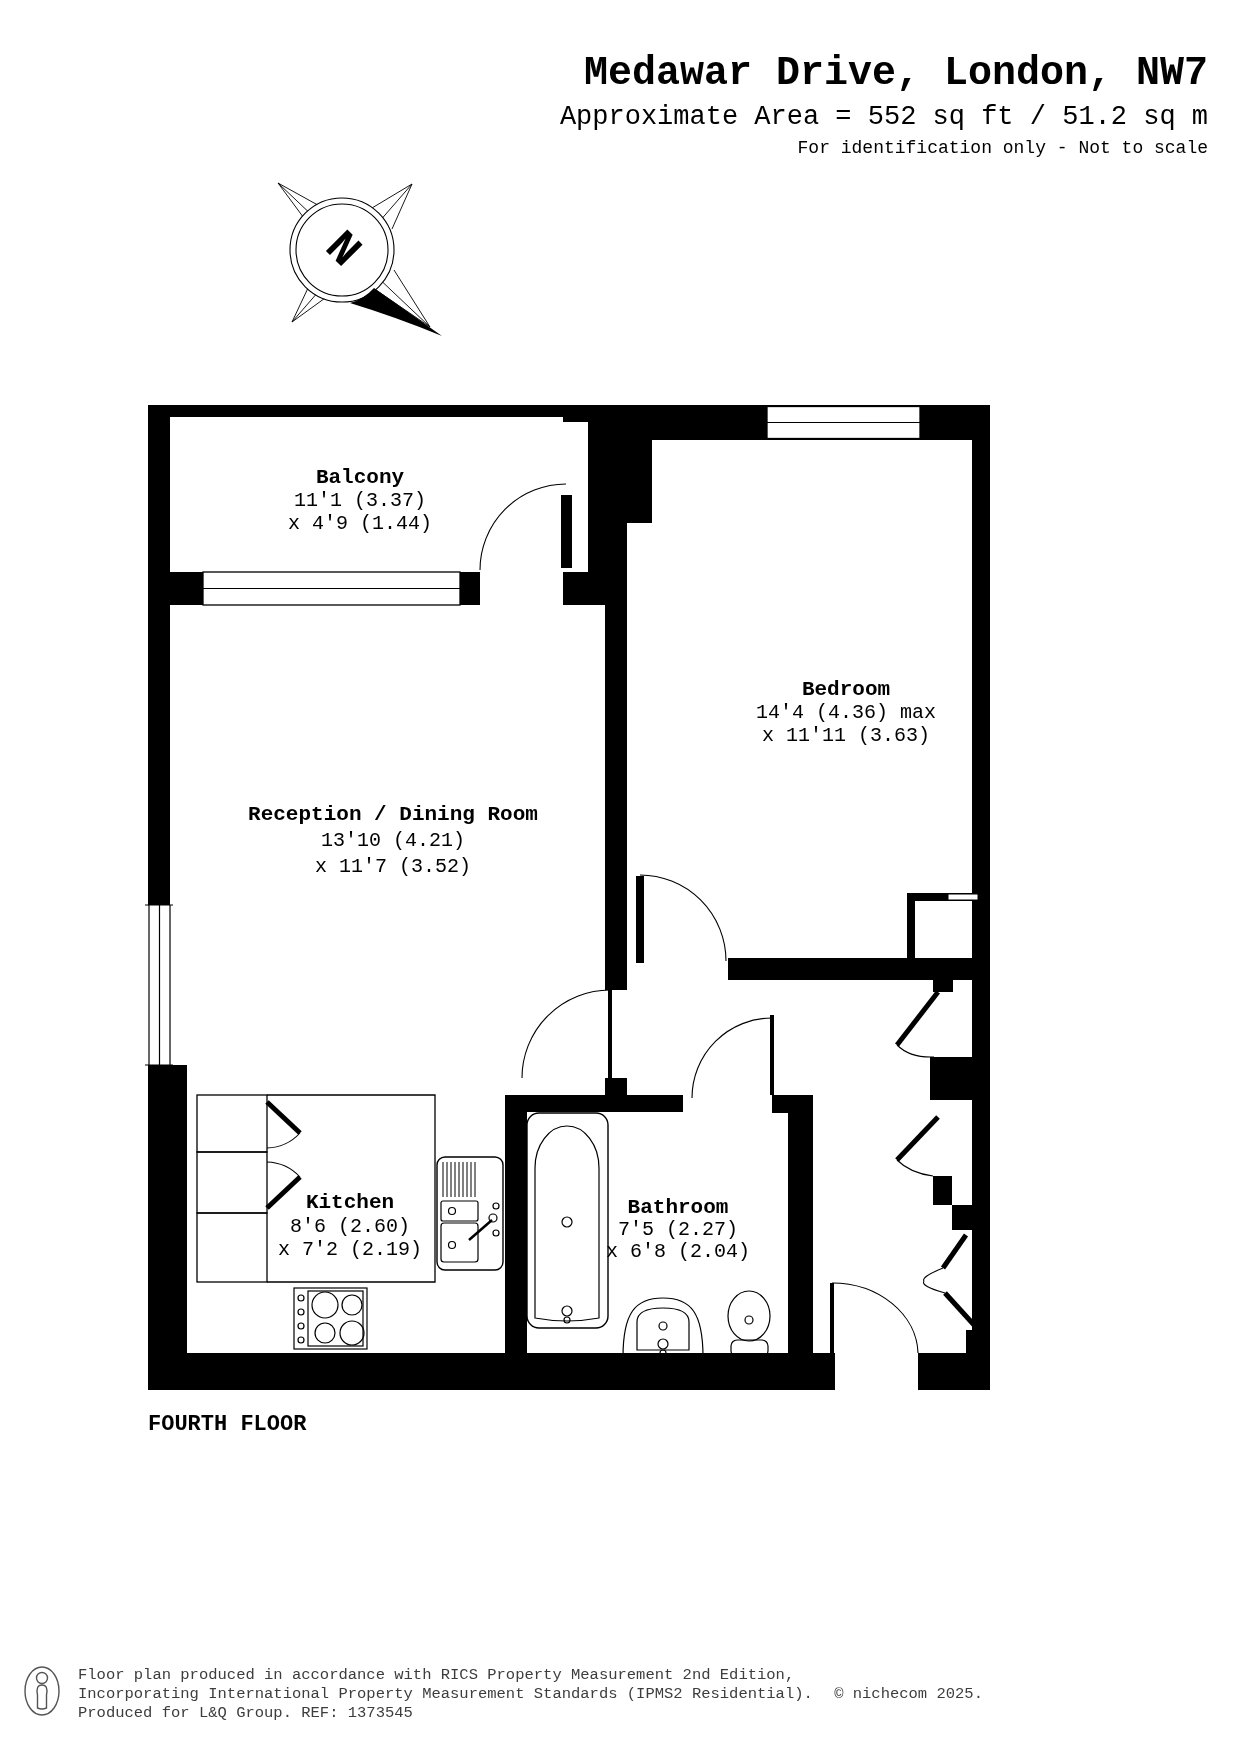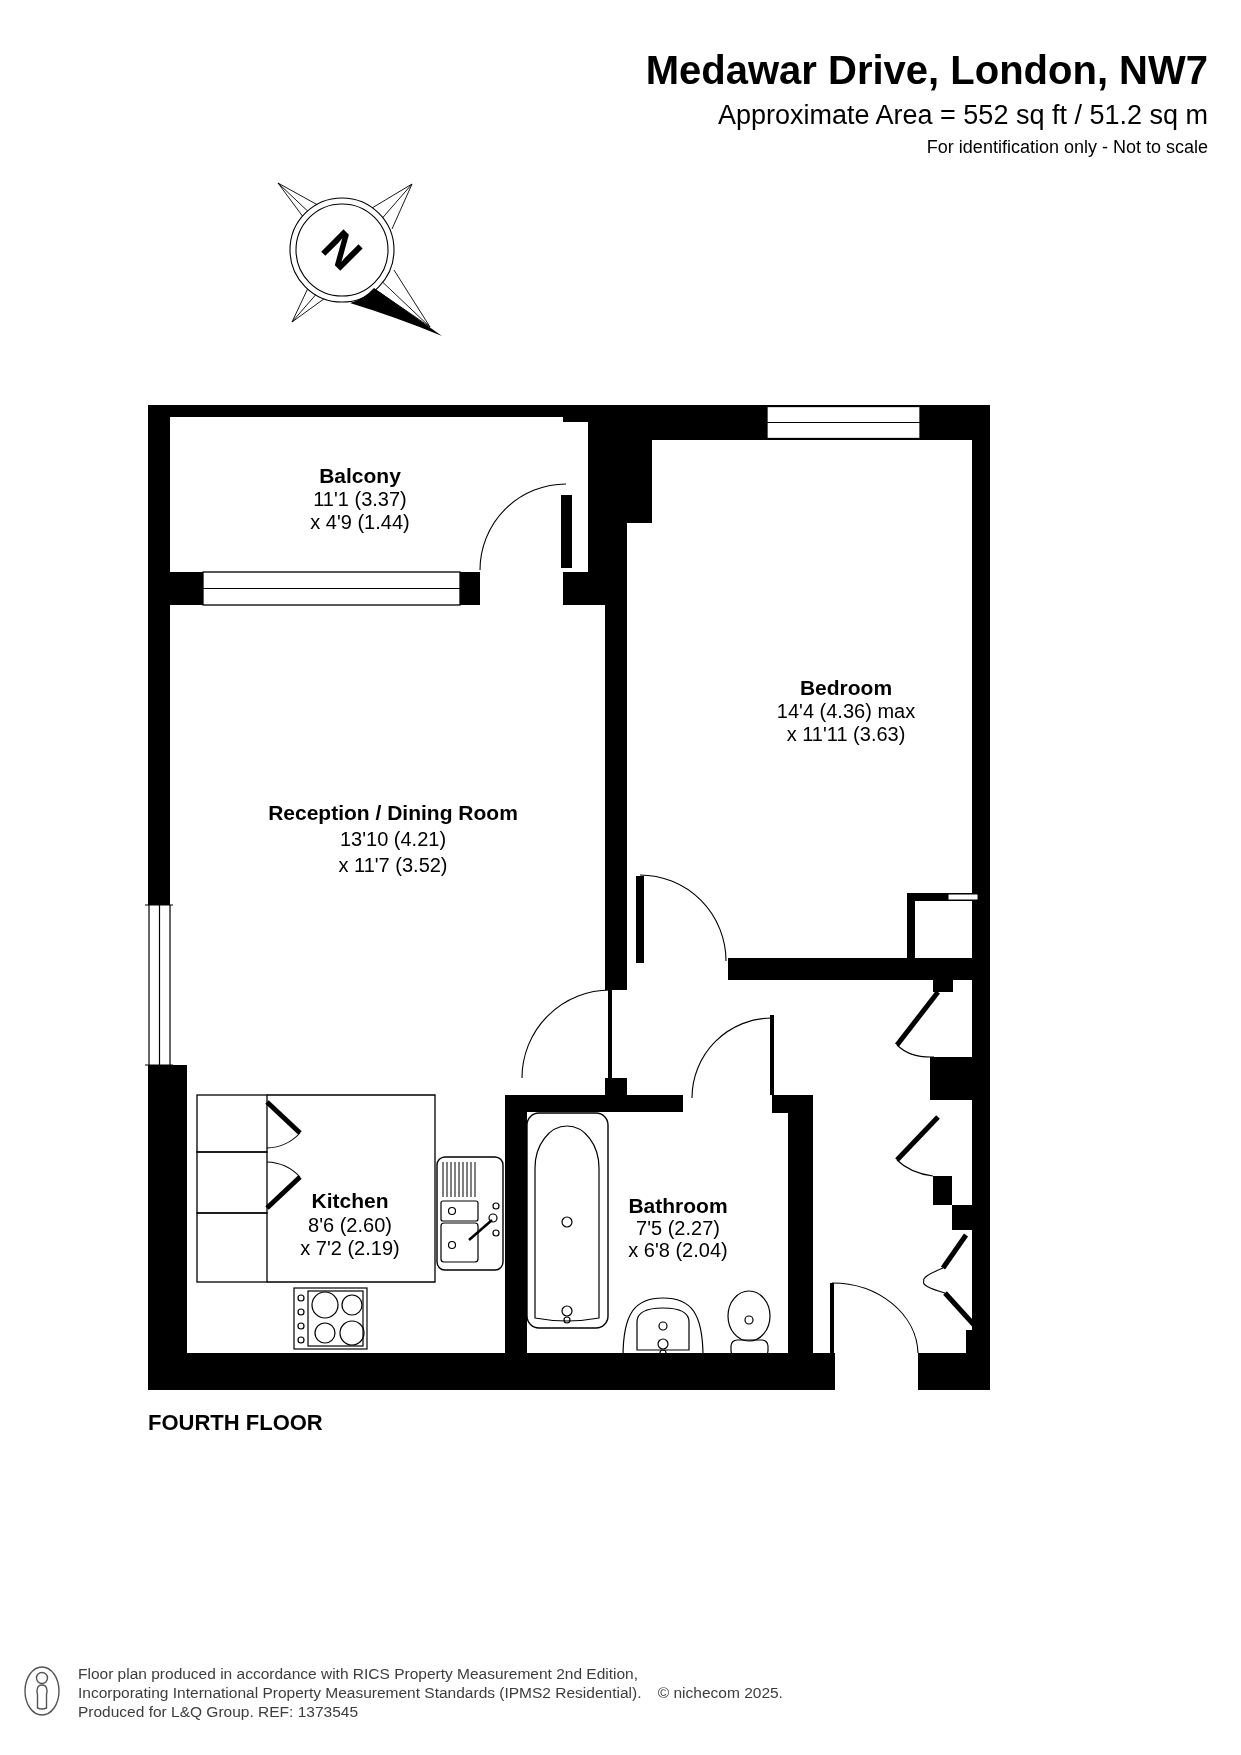--- a/index.html
+++ b/index.html
@@ -1,17 +1,17 @@
 <!DOCTYPE html>
 <html><head>
 <meta charset="utf-8">
 <style>
   html,body{margin:0;padding:0;background:#fff;}
   #stage{position:relative;width:1241px;height:1755px;background:#fff;overflow:hidden;
-         font-family:Liberation Sans, sans-serif;}
+         font-family:Liberation Mono, monospace;}
   svg{position:absolute;left:0;top:0;}
   svg text{fill:#000;}
   .room-title{font-size:21px;font-weight:bold;}
   .room-dim{font-size:20px;}
   .hdr-title{font-size:40px;font-weight:bold;}
   .hdr-area{font-size:27px;}
   .hdr-note{font-size:18px;}
   .floor-lbl{font-size:22px;font-weight:bold;}
   .foot{font-size:15.5px;fill:#3d3d3d;}
   .wall{fill:#000;stroke:none;}

